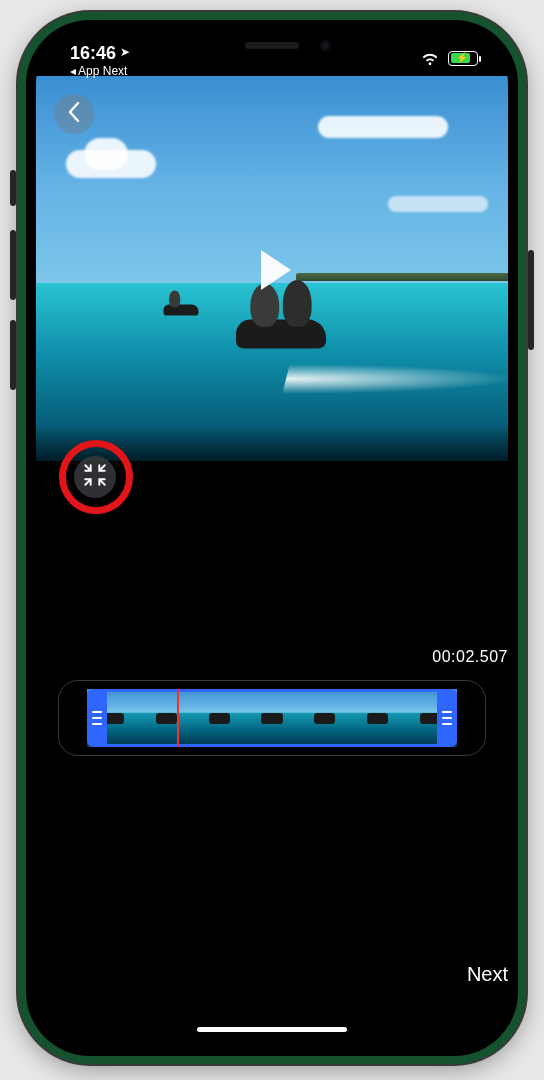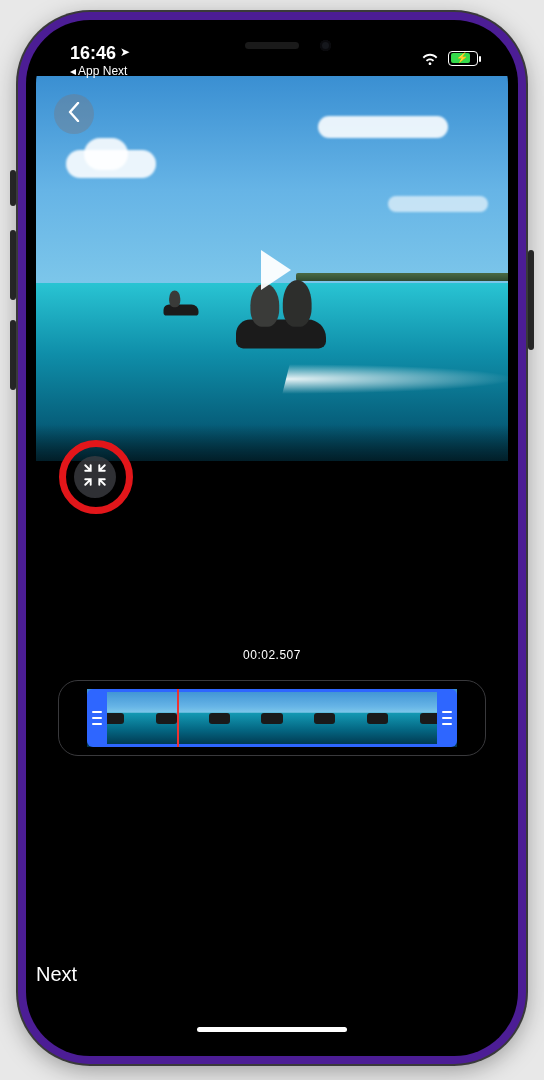--- a/index.html
+++ b/index.html
@@ -9,21 +9,21 @@
     background: #e8e8e8;
     font-family: -apple-system, "Helvetica Neue", Arial, sans-serif;
     overflow: hidden;
   }
   .device-frame {
     position: absolute;
     left: 18px;
     top: 12px;
     width: 508px;
     height: 1052px;
-    background: #4c1d95;
+    background: #14532d;
     border-radius: 72px;
     box-shadow: 0 0 0 2px #3a3a3a, 0 6px 24px rgba(0,0,0,.35);
   }
   .device-inner {
     position: absolute;
     inset: 8px;
     border-radius: 64px;
     background: #000;
     overflow: hidden;
   }
@@ -195,22 +195,22 @@
     position: absolute; left: 23px; top: 410px;
     width: 74px; height: 74px;
     border: 7px solid #e2161a;
     border-radius: 50%;
     z-index: 60;
     pointer-events: none;
   }
 
   .timestamp {
     position: absolute; left: 0; right: 0; top: 618px;
-    text-align: center;
-    color: #fff; font-size: 12px; letter-spacing: .5px;
+    text-align: right;
+    color: #fff; font-size: 16px; letter-spacing: .5px;
   }
 
   .timeline-wrap {
     position: absolute; left: 22px; right: 22px; top: 650px;
     height: 76px;
     border: 1px solid #39393c;
     border-radius: 20px;
     display: flex; align-items: center; justify-content: center;
   }
   .timeline {
@@ -245,21 +245,21 @@
   .trim-border-top, .trim-border-bottom {
     position:absolute; left:20px; right:20px; height:3px; background:#2e66ff;
   }
   .trim-border-top { top:0;} .trim-border-bottom { bottom:0;}
   .playhead {
     position:absolute; top:-4px; bottom:-4px; left:90px; width:2px; background:#e33;
   }
 
   .next-btn {
     position: absolute; left: 0; right: 0; bottom: 60px;
-    text-align: left;
+    text-align: right;
     color: #fff; font-size: 20px; font-weight: 500; margin-top: 20px;
   }
 
   .home-indicator {
     position: absolute; left: 50%; bottom: 14px; transform: translateX(-50%);
     width: 150px; height: 5px; background: #fff; border-radius: 3px;
   }
 </style>
 </head>
 <body>

